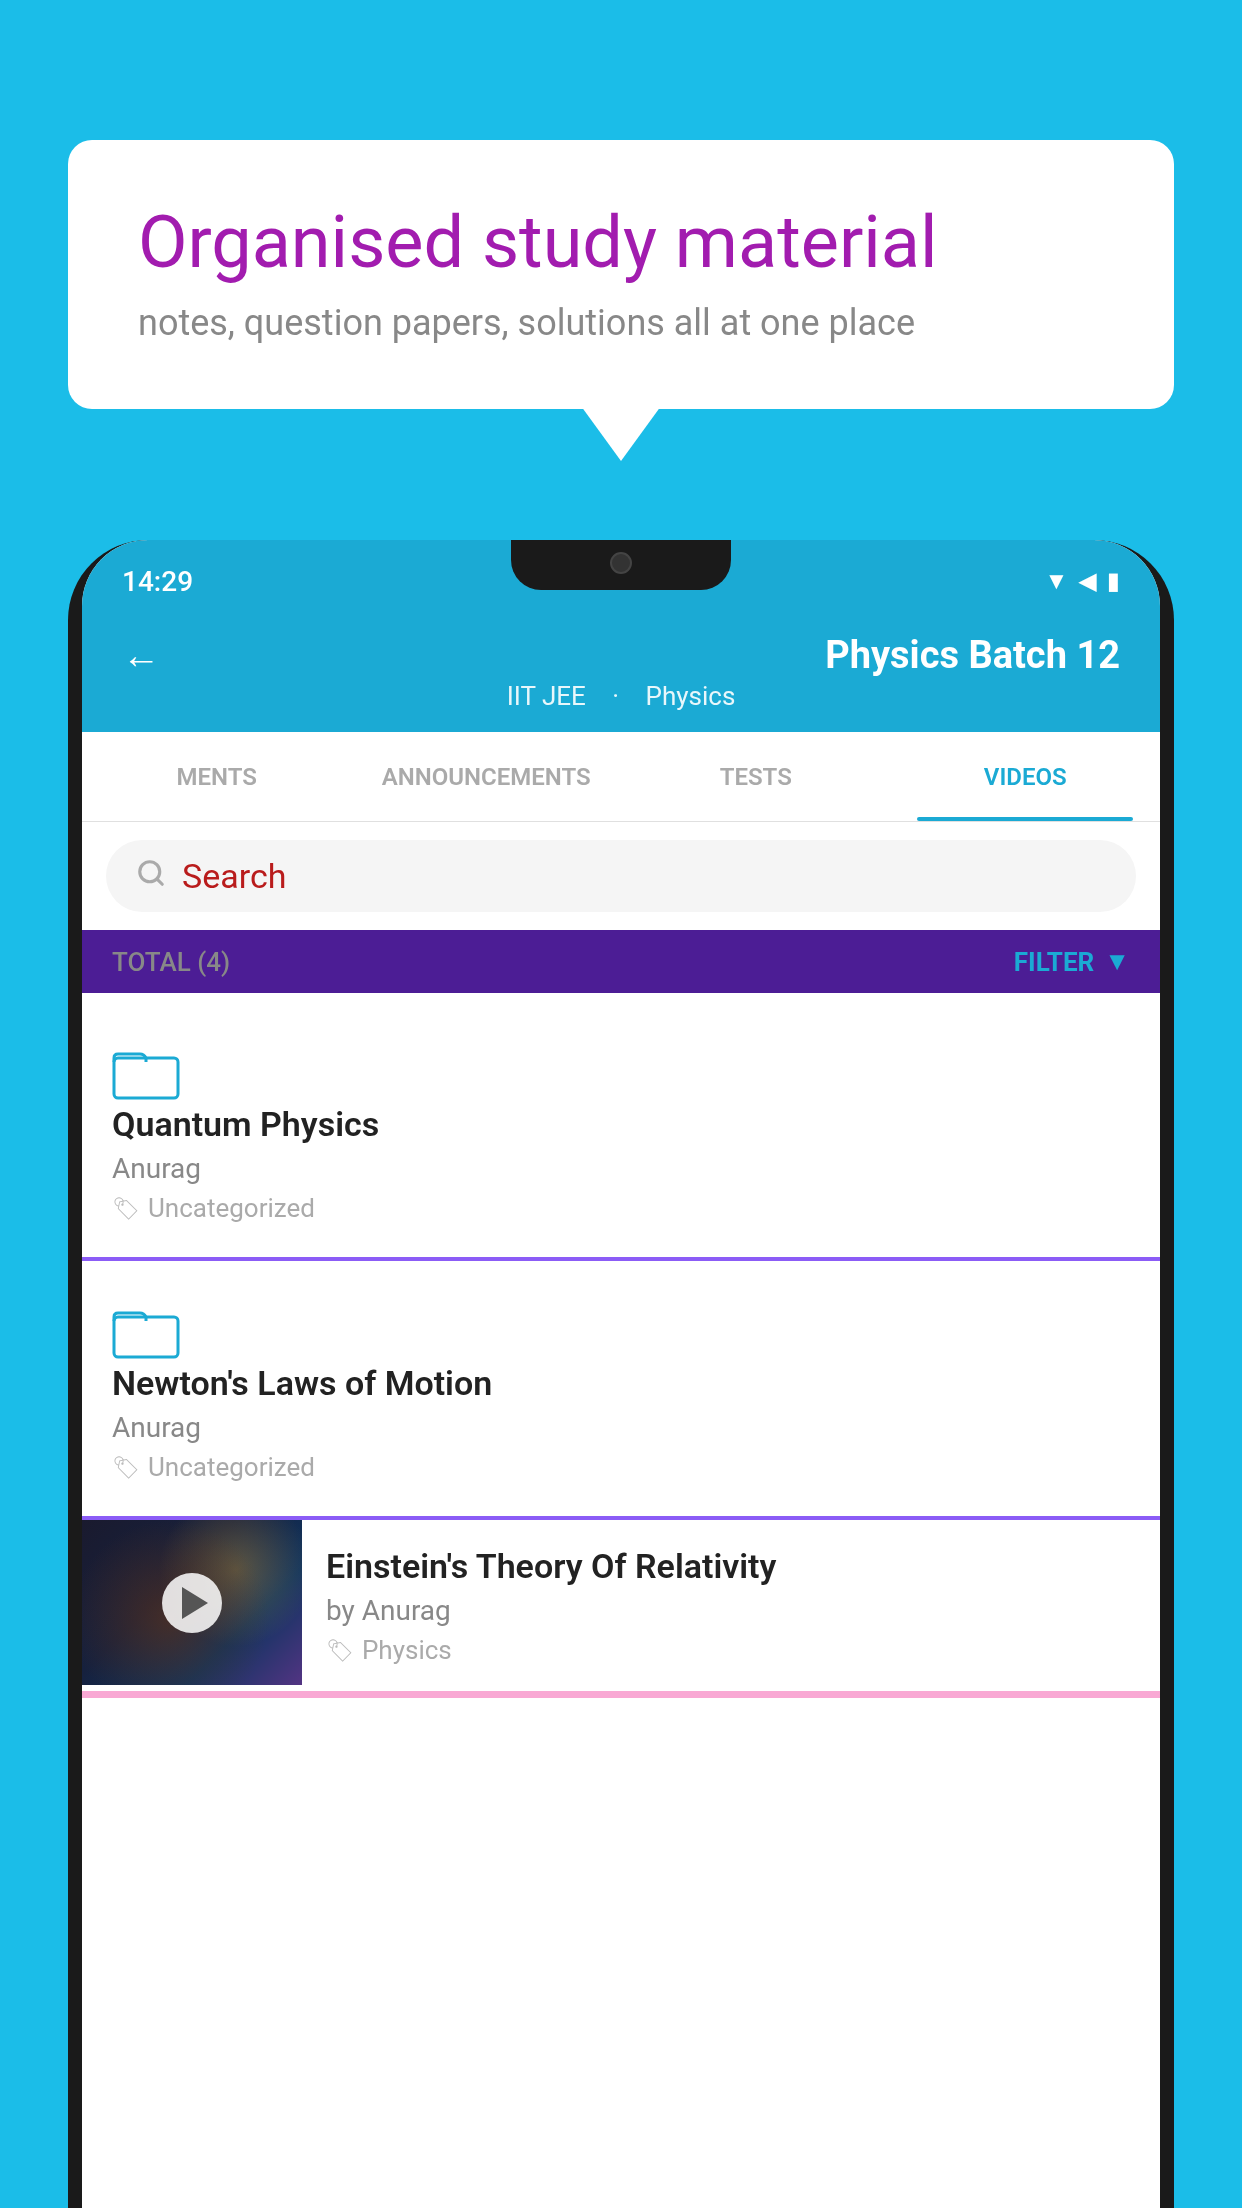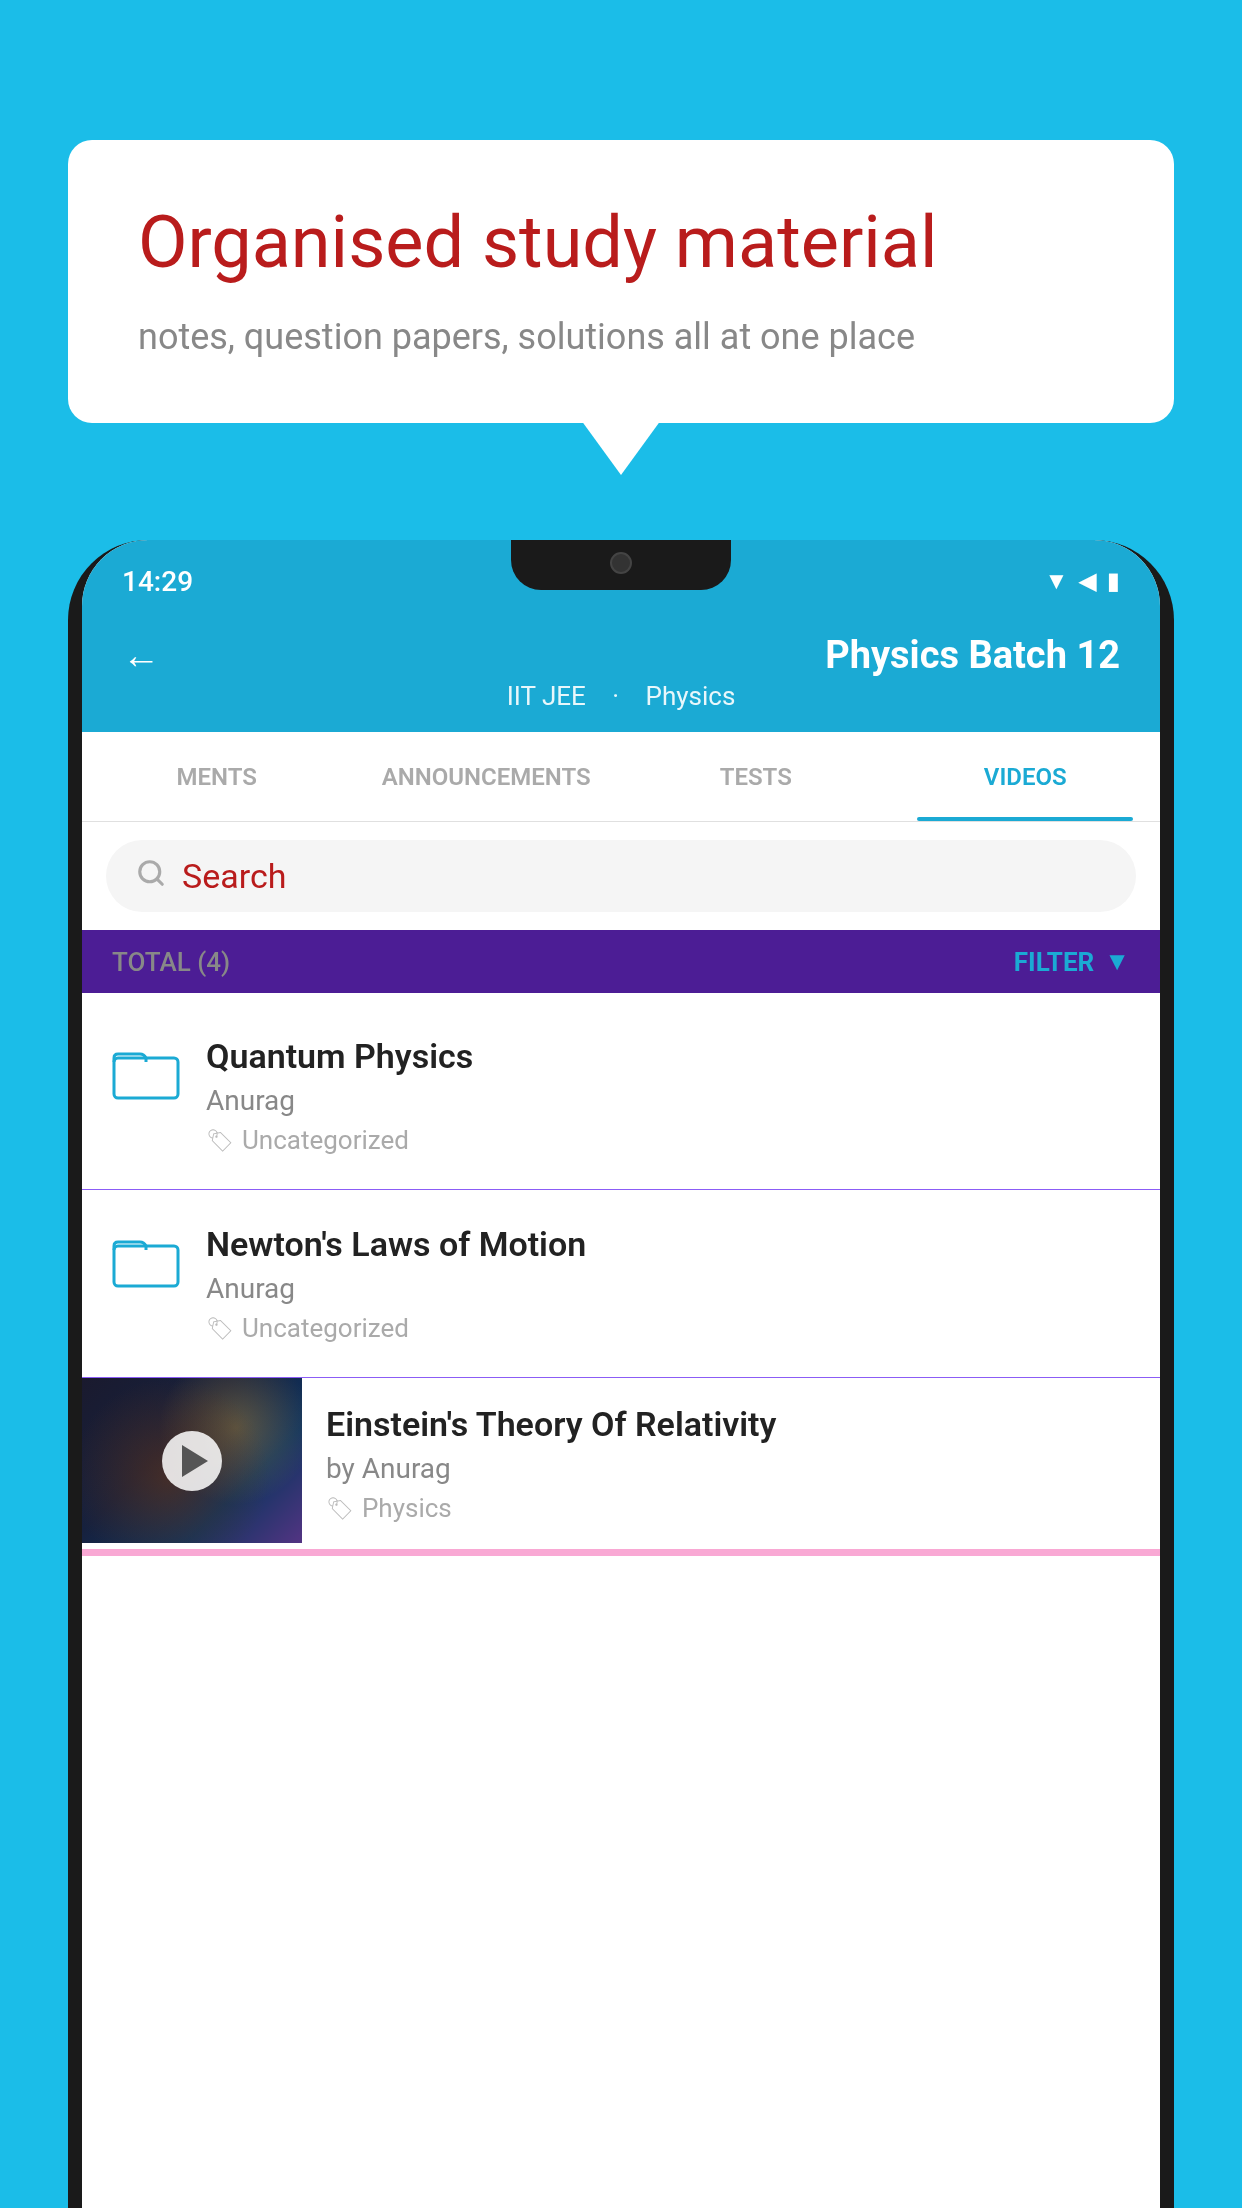--- a/index.html
+++ b/index.html
@@ -35,25 +35,25 @@
       left: 50%;
       transform: translateX(-50%);
       width: 0;
       height: 0;
       border-left: 40px solid transparent;
       border-right: 40px solid transparent;
       border-top: 55px solid white;
     }
 
     .bubble-title {
-      color: #b91c1c;
+      color: #a21caf;
       font-size: 72px;
       font-weight: 400;
       line-height: 1.2;
-      margin-bottom: 30px;
+      margin-bottom: 16px;
     }
 
     .bubble-subtitle {
       color: #888;
       font-size: 36px;
       font-weight: 400;
     }
 
     
     .phone-frame {
@@ -281,22 +281,23 @@
       right: 0;
       bottom: 0;
       background: white;
       overflow: hidden;
     }
 
     .list-item {
       display: flex;
       align-items: flex-start;
       padding: 34px 30px;
-      border-bottom: 1px solid #8b5cf6;
-      background: white;
+      border-bottom: 4px solid #8b5cf6;
+      background: white;
+      flex-direction: column;
     }
 
     .item-icon {
       margin-right: 26px;
       margin-top: 4px;
       flex-shrink: 0;
     }
 
     
     .folder-svg {

